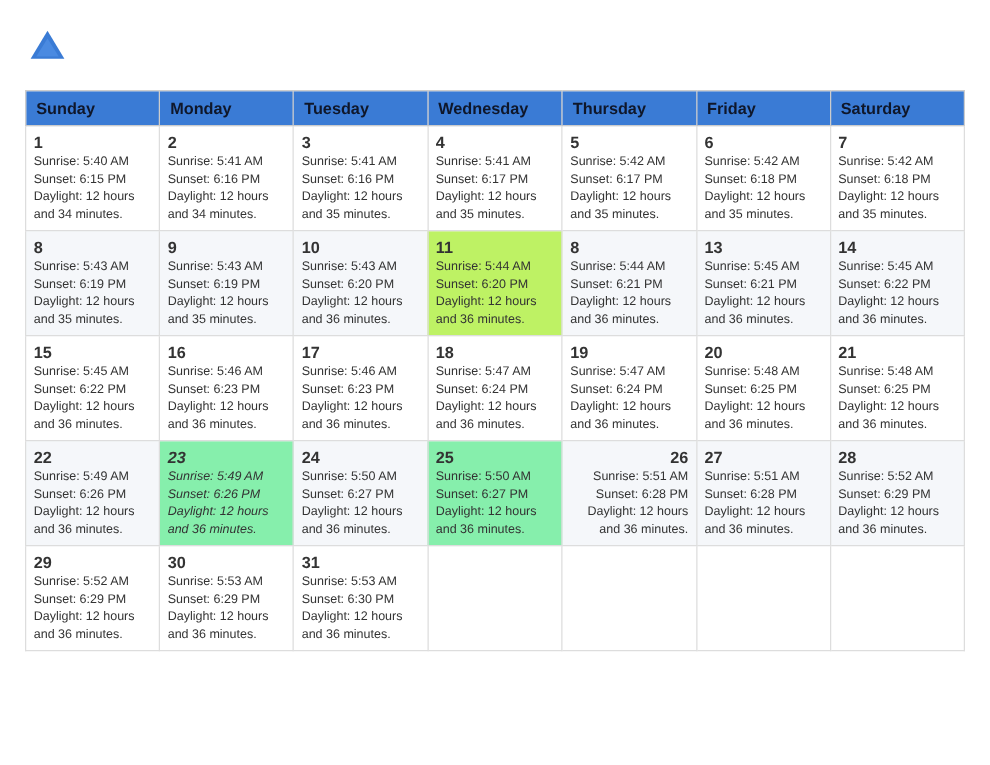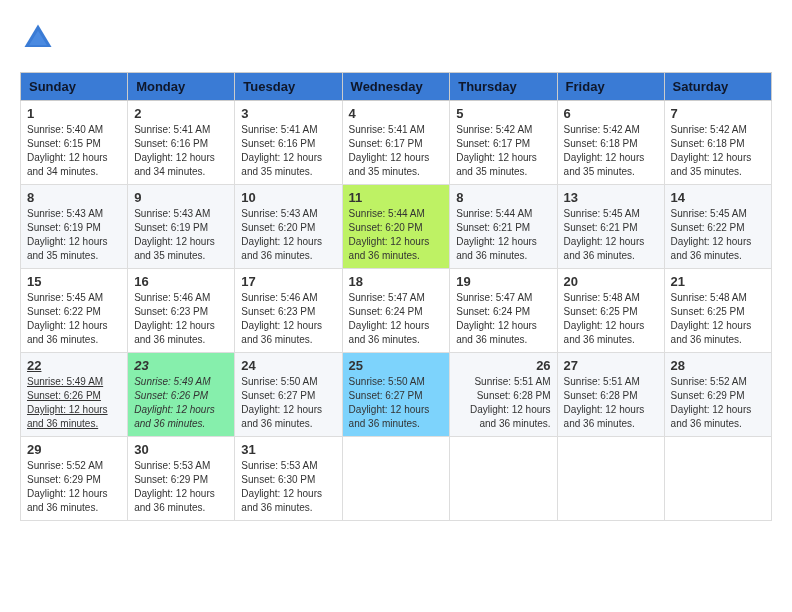--- a/index.html
+++ b/index.html
@@ -200,33 +200,33 @@
         <td>
           <span class="day-num">20</span>
           <div class="day-info">Sunrise: 5:48 AM<br>Sunset: 6:25 PM<br>Daylight: 12 hours and 36 minutes.</div>
         </td>
         <td>
           <span class="day-num">21</span>
           <div class="day-info">Sunrise: 5:48 AM<br>Sunset: 6:25 PM<br>Daylight: 12 hours and 36 minutes.</div>
         </td>
       </tr>
       <tr style="background: rgb(245, 247, 250);">
-        <td style="background: rgb(245, 247, 250); text-decoration: underline;">
+        <td style="background: rgb(245, 247, 250);">
           <span class="day-num">22</span>
           <div class="day-info">Sunrise: 5:49 AM<br>Sunset: 6:26 PM<br>Daylight: 12 hours and 36 minutes.</div>
         </td>
         <td style="background: #86efac; font-style: italic;">
           <span class="day-num">23</span>
           <div class="day-info">Sunrise: 5:49 AM<br>Sunset: 6:26 PM<br>Daylight: 12 hours and 36 minutes.</div>
         </td>
         <td style="background: rgb(245, 247, 250);">
           <span class="day-num">24</span>
           <div class="day-info">Sunrise: 5:50 AM<br>Sunset: 6:27 PM<br>Daylight: 12 hours and 36 minutes.</div>
         </td>
-        <td style="background: #7dd3fc;">
+        <td style="background: #86efac;">
           <span class="day-num">25</span>
           <div class="day-info">Sunrise: 5:50 AM<br>Sunset: 6:27 PM<br>Daylight: 12 hours and 36 minutes.</div>
         </td>
         <td style="background: rgb(245, 247, 250); text-align: right;">
           <span class="day-num">26</span>
           <div class="day-info">Sunrise: 5:51 AM<br>Sunset: 6:28 PM<br>Daylight: 12 hours and 36 minutes.</div>
         </td>
         <td style="background: rgb(245, 247, 250);">
           <span class="day-num">27</span>
           <div class="day-info">Sunrise: 5:51 AM<br>Sunset: 6:28 PM<br>Daylight: 12 hours and 36 minutes.</div>

